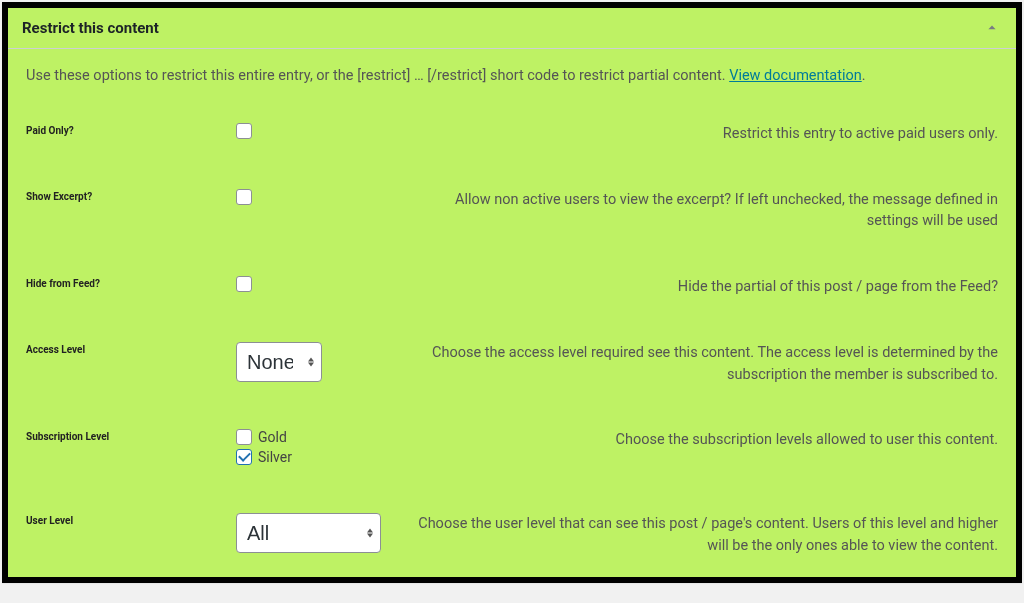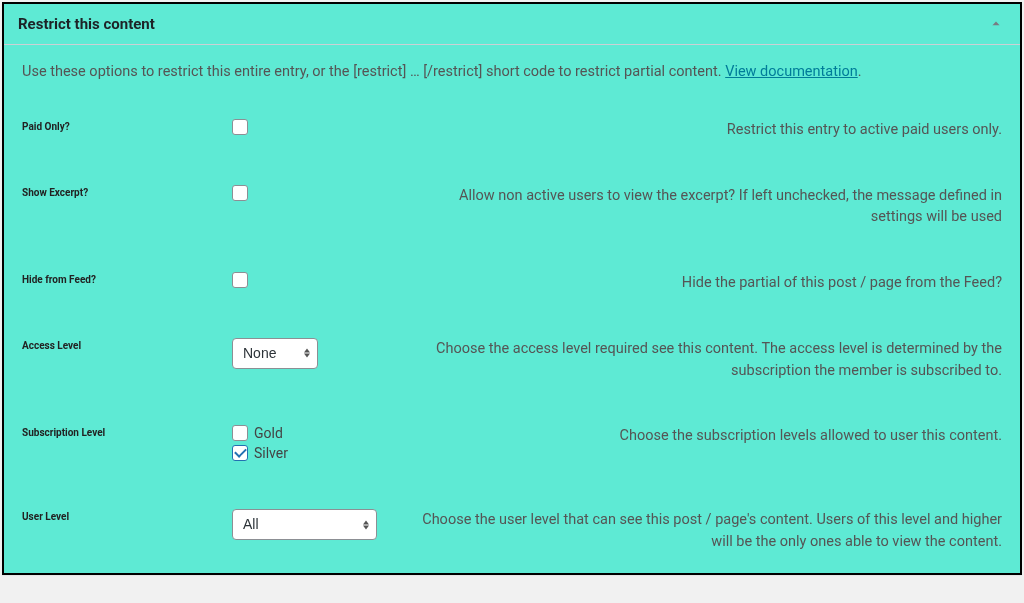--- a/index.html
+++ b/index.html
@@ -8,22 +8,22 @@
       padding: 0;
     }
     body {
       font-family: -apple-system, BlinkMacSystemFont, "Segoe UI", Roboto, Helvetica, Arial, sans-serif;
       font-size: 14px;
       color: #444;
       background: #f1f1f1;
       padding: 2px;
     }
     .metabox {
-      background: #5eead4;
-      border: 2px solid #000000;
+      background: #bef264;
+      border: 6px solid #000000;
       box-shadow: 0 1px 1px rgba(0,0,0,.04);
     }
     .metabox-header {
       display: flex;
       align-items: center;
       justify-content: space-between;
       border-bottom: 1px solid #ccd0d4;
       padding: 10px 14px;
     }
     .metabox-title {
@@ -124,21 +124,21 @@
       position: relative;
       display: inline-block;
     }
     select {
       appearance: none;
       -webkit-appearance: none;
       background: #fff;
       border: 1px solid #8c8f94;
       border-radius: 4px;
       padding: 4px 28px 4px 10px;
-      font-size: 14px;
+      font-size: 20px;
       color: #2c3338;
       cursor: pointer;
       line-height: 1.5;
     }
     .select-narrow select {
       width: 86px;
     }
     .select-wide select {
       width: 145px;
     }

